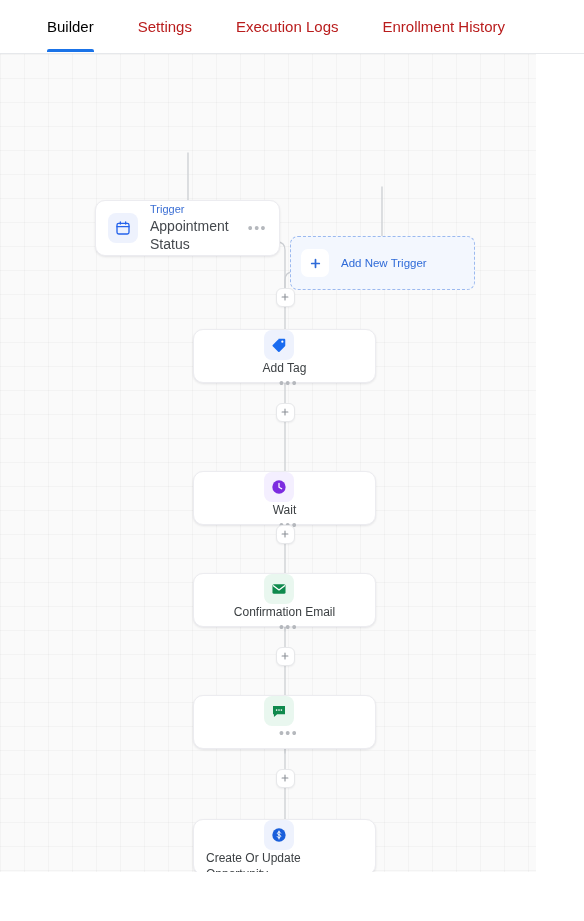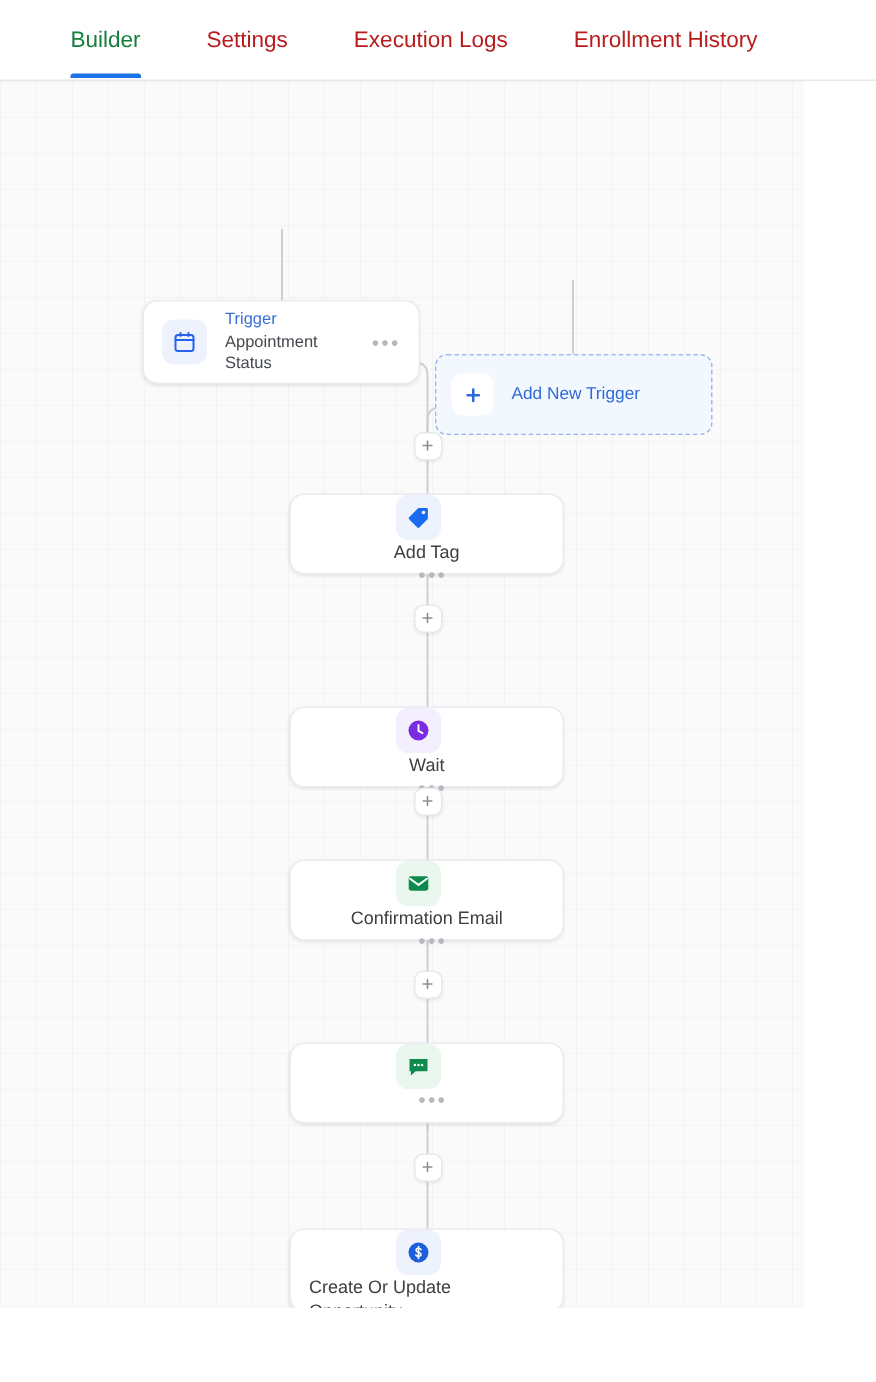--- a/index.html
+++ b/index.html
@@ -62,21 +62,21 @@
     height: 52px;
     display: flex;
     align-items: center;
     padding: 0 22px;
     font-size: 15px;
     color: #b91c1c;
     cursor: pointer;
     white-space: nowrap;
   }
   .tab:first-child { padding-left: 0; padding-right: 22px; }
-  .tab.active { color: #15803d; font-weight: 500; }
+  .tab.active { color: #000000; font-weight: 500; }
   .tab.active::after {
     content: "";
     position: absolute;
     left: 0;
     right: 22px;
     bottom: 0;
     height: 3px;
     background: #1a73e8;
     border-radius: 2px 2px 0 0;
   }
@@ -145,21 +145,21 @@
   .ic-green { background: #e9f7ef; }
 
   .node-text { flex: 1 1 auto; min-width: 0; }
   .node-kicker {
     font-size: 11px;
     color: #3b6fd4;
     line-height: 1.25;
     font-weight: 500;
   }
   .node-sub {
-    font-size: 11px;
+    font-size: 14px;
     color: #44484d;
     line-height: 1.3;
   }
   .node-label {
     font-size: 12px;
     color: #3c4043;
     line-height: 1.35;
   }
 
   .node-menu {

